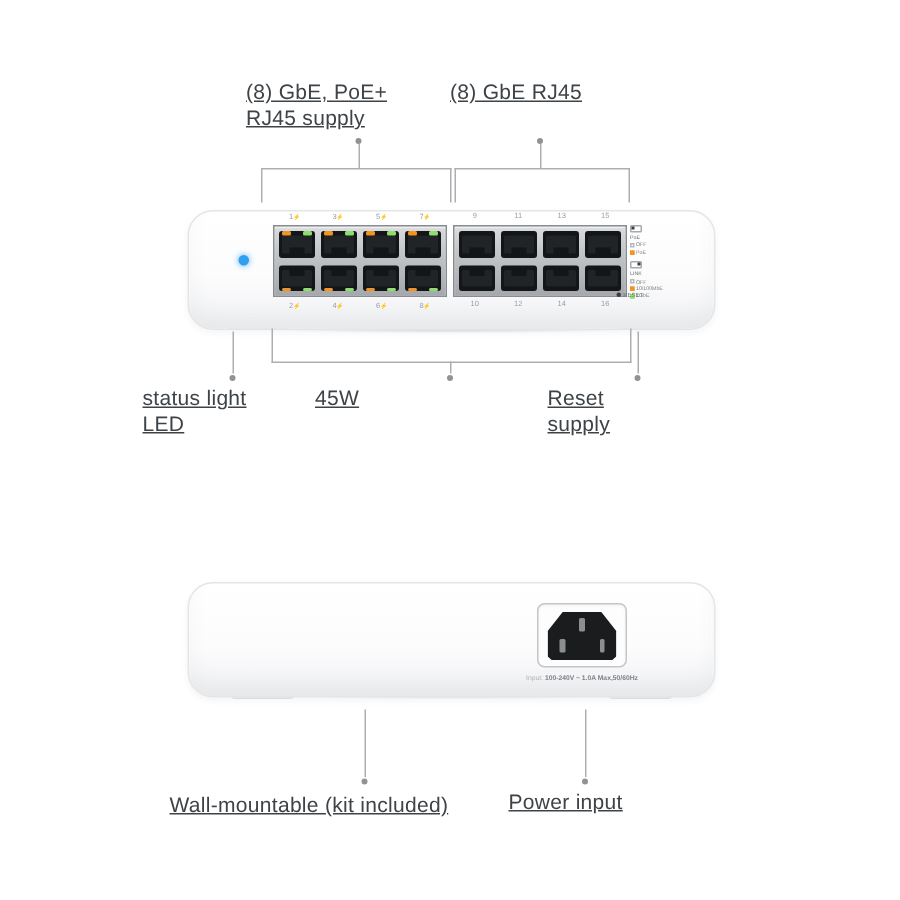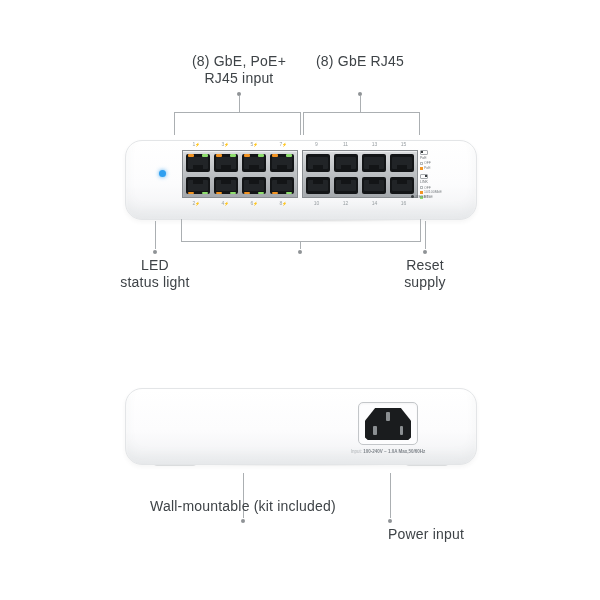--- a/index.html
+++ b/index.html
@@ -1,20 +1,20 @@
 <!DOCTYPE html>
 <html><head>
 <meta charset="utf-8">
 <style>
   html,body{margin:0;padding:0;}
   body{width:600px;height:600px;background:#ffffff;font-family:"Liberation Sans",sans-serif;}
   .canvas{position:relative;width:600px;height:600px;background:#ffffff;overflow:hidden;}
 
   
-  .ann{position:absolute;text-align:center;color:#3e4347;font-size:14px;line-height:17px;letter-spacing:.2px;}
+  .ann{position:absolute;text-align:left;color:#3e4347;font-size:14px;line-height:17px;letter-spacing:.2px;text-decoration:underline;}
 
   
   .lead{position:absolute;width:1px;background:#abafb2;}
   .dot{position:absolute;width:4px;height:4px;border-radius:50%;background:#8f9396;}
   .brk-down{position:absolute;border:1px solid #abafb2;border-bottom:none;background:transparent;}
   .brk-up{position:absolute;border:1px solid #abafb2;border-top:none;background:transparent;}
 
   
   .device{position:absolute;left:125px;width:350px;background:linear-gradient(180deg,#ffffff 0%,#fcfcfd 55%,#f0f1f3 100%);
           border:1px solid #e3e5e7;border-radius:17px;
@@ -71,21 +71,21 @@
   .power-text{position:absolute;left:318px;top:449px;width:140px;text-align:center;font-size:4.5px;line-height:6px;color:#b0b4b7;white-space:nowrap;}
   .power-text b{color:#7f848a;font-weight:bold;}
 </style>
 </head>
 <body>
 
 <div class="canvas">
 
   <div class="ann" style="left:164px;top:53px;width:150px;">
     <div>(8) GbE, PoE+</div>
-    <div>RJ45 input</div>
+    <div>RJ45 supply</div>
   </div>
   <div class="ann" style="left:300px;top:53px;width:120px;">
     <div>(8) GbE RJ45</div>
   </div>
   <div class="dot" style="left:237px;top:92px;"></div>
   <div class="lead" style="left:239px;top:96px;height:16px;"></div>
   <div class="dot" style="left:358px;top:92px;"></div>
   <div class="lead" style="left:360px;top:96px;height:16px;"></div>
   <div class="brk-down" style="left:174px;top:112px;width:125px;height:22px;"></div>
   <div class="brk-down" style="left:303px;top:112px;width:115px;height:22px;"></div>
@@ -210,24 +210,25 @@
 
   <div class="lead" style="left:155px;top:221px;height:28px;"></div>
   <div class="dot" style="left:153px;top:250px;"></div>
   <div class="brk-up" style="left:181px;top:219px;width:238px;height:22px;"></div>
   <div class="lead" style="left:300px;top:241px;height:8px;"></div>
   <div class="dot" style="left:298px;top:250px;"></div>
   <div class="lead" style="left:425px;top:221px;height:28px;"></div>
   <div class="dot" style="left:423px;top:250px;"></div>
 
   <div class="ann" style="left:95px;top:257px;width:120px;">
+    <div>status light</div>
     <div>LED</div>
-    <div>status light</div>
   </div>
   <div class="ann" style="left:210px;top:257px;width:180px;">
+    <div>45W</div>
   </div>
   <div class="ann" style="left:365px;top:257px;width:120px;">
     <div>Reset</div>
     <div>supply</div>
   </div>
 
   <div class="foot" style="left:152px;top:458px;width:44px;height:7px;"></div>
   <div class="foot" style="left:404px;top:458px;width:44px;height:7px;"></div>
   <div class="ground" style="left:132px;top:461px;width:336px;"></div>
   <div class="device" style="top:388px;height:75px;"></div>
@@ -242,20 +243,20 @@
   <div class="power-text">
     <span>Input:</span>
     <b>100-240V ~ 1.0A Max,50/60Hz</b>
   </div>
 
   <div class="lead" style="left:243px;top:473px;height:45px;"></div>
   <div class="dot" style="left:241px;top:519px;"></div>
   <div class="lead" style="left:390px;top:473px;height:45px;"></div>
   <div class="dot" style="left:388px;top:519px;"></div>
 
-  <div class="ann" style="left:113px;top:498px;width:260px;">
+  <div class="ann" style="left:113px;top:528px;width:260px;">
     <div>Wall-mountable (kit included)</div>
   </div>
-  <div class="ann" style="left:329px;top:526px;width:130px;padding-left:32px;">
+  <div class="ann" style="left:307px;top:526px;width:130px;padding-left:32px;">
     <div>Power input</div>
   </div>
 
 </div>
 
 </body></html>

